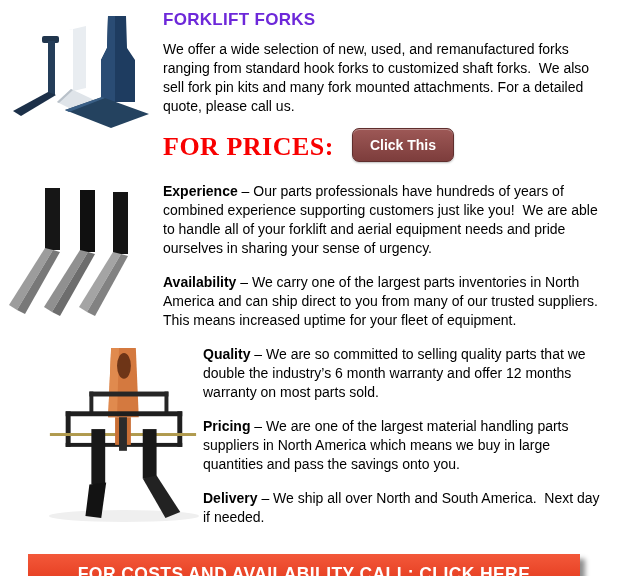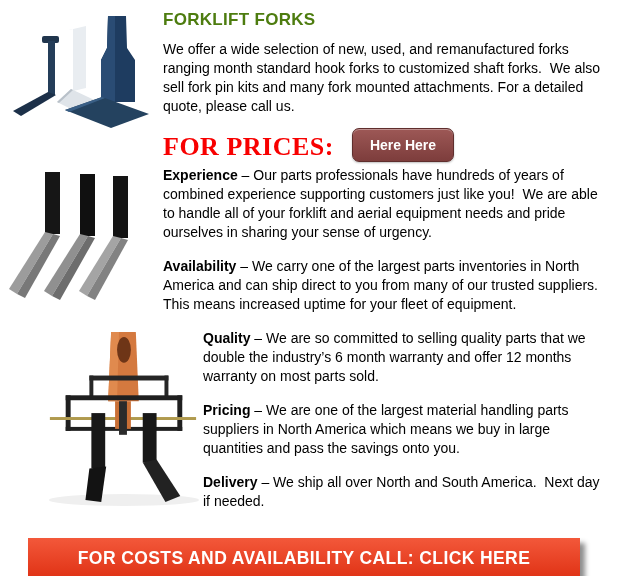--- a/index.html
+++ b/index.html
@@ -8,26 +8,26 @@
     width:619px; height:576px; overflow:hidden;
     font-family:"Liberation Sans", sans-serif;
     color:#000;
   }
   .page { width:619px; padding-top:8px; }
   .row { display:flex; align-items:flex-start; }
   .img-col { width:163px; flex:0 0 163px; display:flex; justify-content:center; }
   .txt-col { flex:1 1 auto; padding-right:10px; }
 
   .row-intro { min-height:158px; }
-  .row-mid   { min-height:152px; }
+  .row-mid   { min-height:152px;margin-top:16px; }
   .row-bot   { min-height:188px;margin-left:40px; }
 
   h1.title {
     font-size:17px; font-weight:600; letter-spacing:.3px;
-    margin:2px 0 10px 0; color:#4d7c0f;
+    margin:2px 0 10px 0; color:#6d28d9;
   }
   p.body-text, p.feature {
     font-size:14px; line-height:19px; color:#000;
     white-space:pre-wrap;
   }
   p.feature { margin-bottom:15px; }
   p.feature b { font-weight:700; }
 
   .prices-row { display:flex; align-items:flex-end; gap:18px; margin-top:12px; }
   .for-prices {
@@ -73,24 +73,24 @@
         <polygon points="50,94 64,81 66,82 52,95" fill="#b9c1c9"></polygon>
 
         <polygon points="101,8 119,8 120,40 128,52 128,94 94,94 94,52 100,40" fill="#1e3c60"></polygon>
         <polygon points="101,8 108,8 108,94 94,94 94,52 100,40" fill="#2a4c74"></polygon>
         <polygon points="58,102 95,89 142,106 104,120" fill="#24425f"></polygon>
         <polygon points="58,102 95,89 98,90 62,104" fill="#3a5f86"></polygon>
       </svg>
     </div>
     <div class="txt-col">
       <h1 class="title">FORKLIFT FORKS</h1>
-      <p class="body-text">We offer a wide selection of new, used, and remanufactured forks ranging month standard hook forks to customized shaft forks.  We also sell fork pin kits and many fork mounted attachments. For a detailed quote, please call us.</p>
+      <p class="body-text">We offer a wide selection of new, used, and remanufactured forks ranging from standard hook forks to customized shaft forks.  We also sell fork pin kits and many fork mounted attachments. For a detailed quote, please call us.</p>
       <div class="prices-row">
         <span class="for-prices">FOR PRICES:</span>
-        <button class="click-here">Here Here</button>
+        <button class="click-here">Click This</button>
       </div>
     </div>
   </section>
 
   <section class="row row-mid">
     <div class="img-col">
       <svg class="photo" width="150" height="140" viewBox="0 0 150 140">
         <g>
           <rect x="38" y="6" width="15" height="62" fill="#161616"></rect>
           <polygon points="38,66 46,68 10,128 2,123" fill="#9c9c9c"></polygon>

